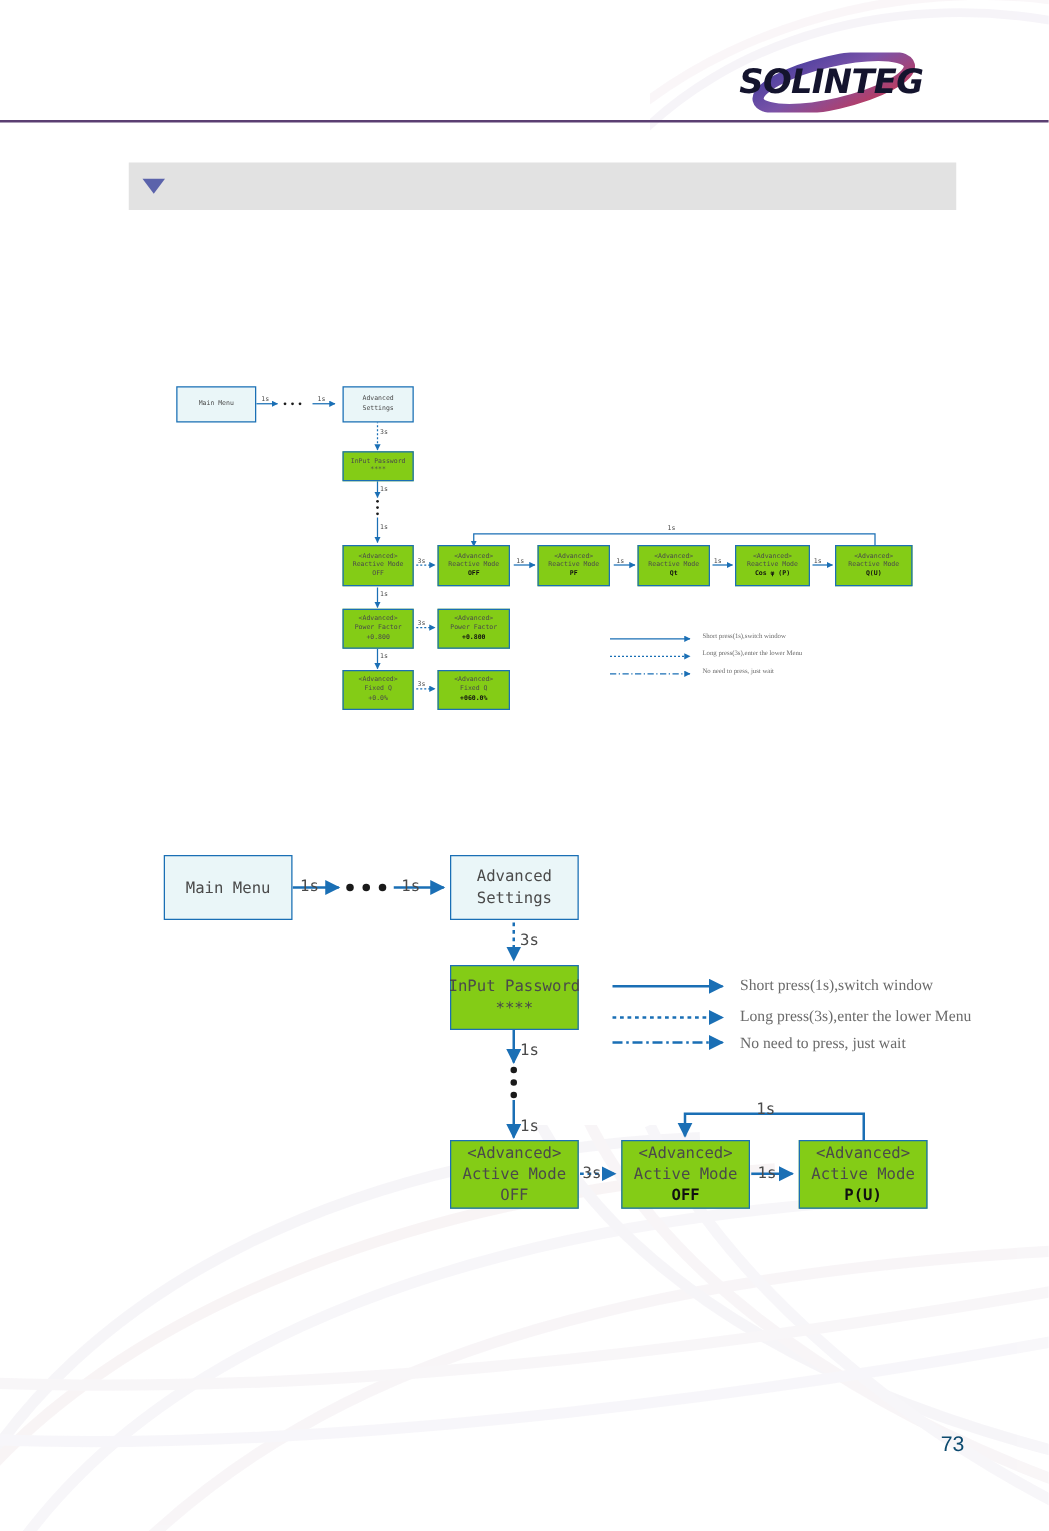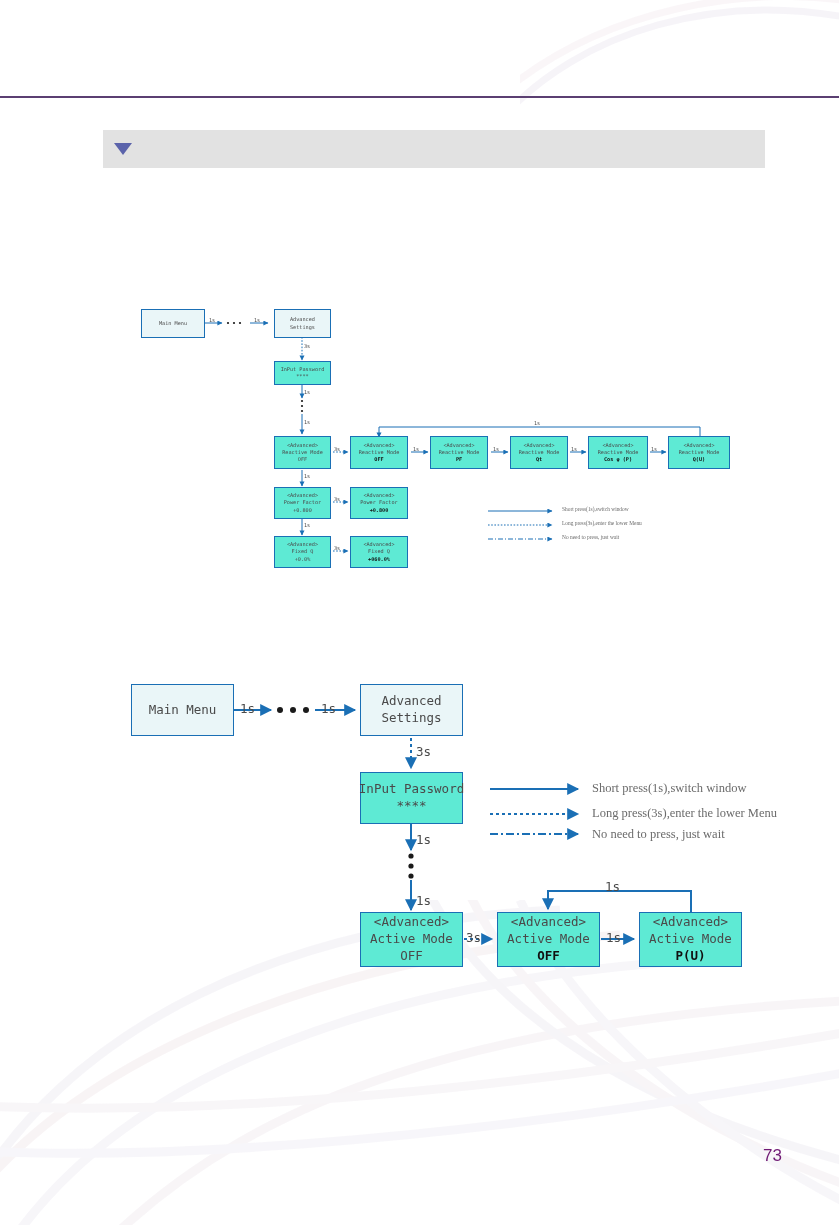--- a/index.html
+++ b/index.html
@@ -21,21 +21,21 @@
   .greybar{position:absolute;left:103px;top:130px;width:662px;height:38px;background:#e2e2e2;}
   .greybar .tri{
     position:absolute;left:11px;top:13px;width:0;height:0;
     border-left:9px solid transparent;border-right:9px solid transparent;
     border-top:12px solid #5b63ab;
   }
 
   
   .node{
     position:absolute;box-sizing:border-box;
-    border:1px solid #1a6fb5;background:#5eead4;
+    border:1px solid #1a6fb5;background:#84cc16;
     display:flex;flex-direction:column;align-items:center;justify-content:center;
     font-family:"DejaVu Sans Mono","Liberation Mono",monospace;
     color:#4a4a4a;text-align:center;line-height:1.35;
   }
   .node.tint{background:#eaf6f8;}
   .node .ln{display:block;white-space:pre;}
   .node .val{color:#111111;font-weight:bold;}
 
   
   .lbl{
@@ -46,22 +46,22 @@
   
   .wires{position:absolute;left:0;top:0;width:839px;height:1225px;overflow:visible;}
 
   
   .legtext{
     position:absolute;font-family:Liberation Serif, serif;
     color:#6b6b6b;white-space:pre;
   }
 
   .pagenum{
-    position:absolute;left:742px;top:1146px;width:40px;text-align:right;
-    font-size:17px;color:#701a75;font-family:"Liberation Sans",sans-serif;
+    position:absolute;left:742px;top:1146px;width:40px;text-align:center;
+    font-size:17px;color:#0c4a6e;font-family:"Liberation Sans",sans-serif;
   }
 
   
   
   .d1 .node{font-size:5.2px;}
   .d1 .lbl{font-size:5.2px;}
   .d1 .legtext{font-size:5.4px;}
   
   .d2 .node{font-size:12.5px;}
   .d2 .lbl{font-size:12.5px;}
@@ -86,20 +86,33 @@
       <path d="M20 330 C 140 170 380 80 700 60" stroke="#f1eff5"></path>
       <path d="M120 330 C 260 200 470 120 860 100" stroke="#f3eef2"></path>
       <path d="M430 -5 C 480 90 600 200 860 265" stroke="#f0eef4"></path>
       <path d="M470 -5 C 520 100 650 215 860 290" stroke="#f4eef1"></path>
       <path d="M520 0 C 570 110 700 230 860 310" stroke="#f1eff5"></path>
       <path d="M-40 250 C 120 260 420 250 860 170" stroke="#f2f0f6"></path>
       <path d="M-40 205 C 150 215 430 205 860 130" stroke="#f3eff3"></path>
     </g>
   </svg>
 
+  <div class="logo-wrap">
+    <svg viewBox="0 0 180 48" width="180" height="48">
+      <defs>
+        <linearGradient id="swoosh" x1="0" y1="0" x2="1" y2="1">
+          <stop offset="0%" stop-color="#4a3f9f"></stop>
+          <stop offset="45%" stop-color="#7a53a8"></stop>
+          <stop offset="100%" stop-color="#c0395a"></stop>
+        </linearGradient>
+      </defs>
+      <ellipse cx="92" cy="24" rx="62" ry="17" fill="none" stroke="url(#swoosh)" stroke-width="9" transform="rotate(-13 92 24)"></ellipse>
+      <text x="90" y="32" text-anchor="middle" font-family="'DejaVu Sans','Liberation Sans',sans-serif" font-size="27" font-weight="bold" font-style="italic" fill="#14142e" letter-spacing="-0.5">SOLINTEG</text>
+    </svg>
+  </div>
 
   <div class="brandrule"></div>
 
   <div class="greybar">
     <span class="tri"></span>
     <span></span>
   </div>
 
   <svg class="wires" viewBox="0 0 839 1225">
     <defs>

